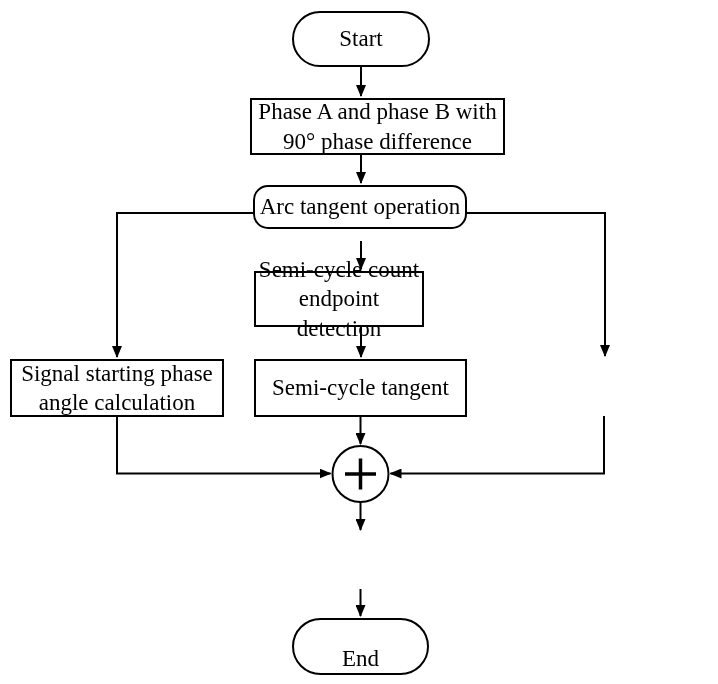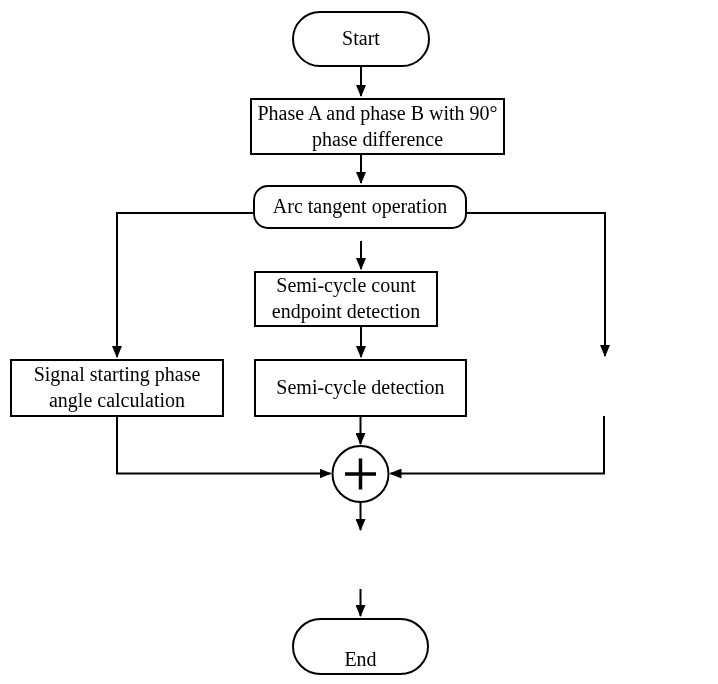--- a/index.html
+++ b/index.html
@@ -19,30 +19,30 @@
   }
   .node {
     position: absolute;
     box-sizing: border-box;
     display: flex;
     align-items: center;
     justify-content: center;
     text-align: center;
     border: 2px solid #000000;
     background: #ffffff;
-    font-size: 20px;
+    font-size: 23px;
     line-height: 1.28;
     padding: 0 2px;
   }
   .stadium { border-radius: 29px; }
 
   #n-start    { left: 292px; top: 11px;  width: 138px; height: 56px; }
   #n-phase    { left: 233px; top: 98px;  width: 255px; height: 57px; margin-left: 17px; }
   #n-arctan   { left: 253px; top: 185px; width: 214px; height: 44px; border-radius: 15px; }
-  #n-detect   { left: 254px; top: 271px; width: 184px; height: 56px; }
+  #n-detect   { left: 254px; top: 271px; width: 170px; height: 56px; }
   #n-startcalc{ left: 10px;  top: 359px; width: 214px; height: 58px; }
   #n-count    { left: 254px; top: 359px; width: 213px; height: 58px; }
   #n-endcalc  { left: 495px; top: 358px; width: 218px; height: 58px; }
   #n-rotation { left: 253px; top: 532px; width: 215px; height: 57px; }
   #n-end      { left: 292px; top: 618px; width: 137px; height: 57px; align-items: flex-end; }
 
   .edge { stroke: #000000; stroke-width: 2; fill: none; }
   #arrowhead path { fill: #000000; }
   .junction-circle { fill: #ffffff; stroke: #000000; stroke-width: 2; }
   .plus-stroke { stroke: #000000; stroke-width: 3.5; fill: none; }
@@ -91,21 +91,21 @@
 
   <div class="node" id="n-detect">
     <span>Semi-cycle count endpoint detection</span>
   </div>
 
   <div class="node" id="n-startcalc">
     <span>Signal starting phase angle calculation</span>
   </div>
 
   <div class="node" id="n-count">
-    <span>Semi-cycle detection</span>
+    <span>Semi-cycle tangent</span>
   </div>
 
 
 
   <div class="node stadium" id="n-end">
     <span>End</span>
   </div>
 
 </div>
 

